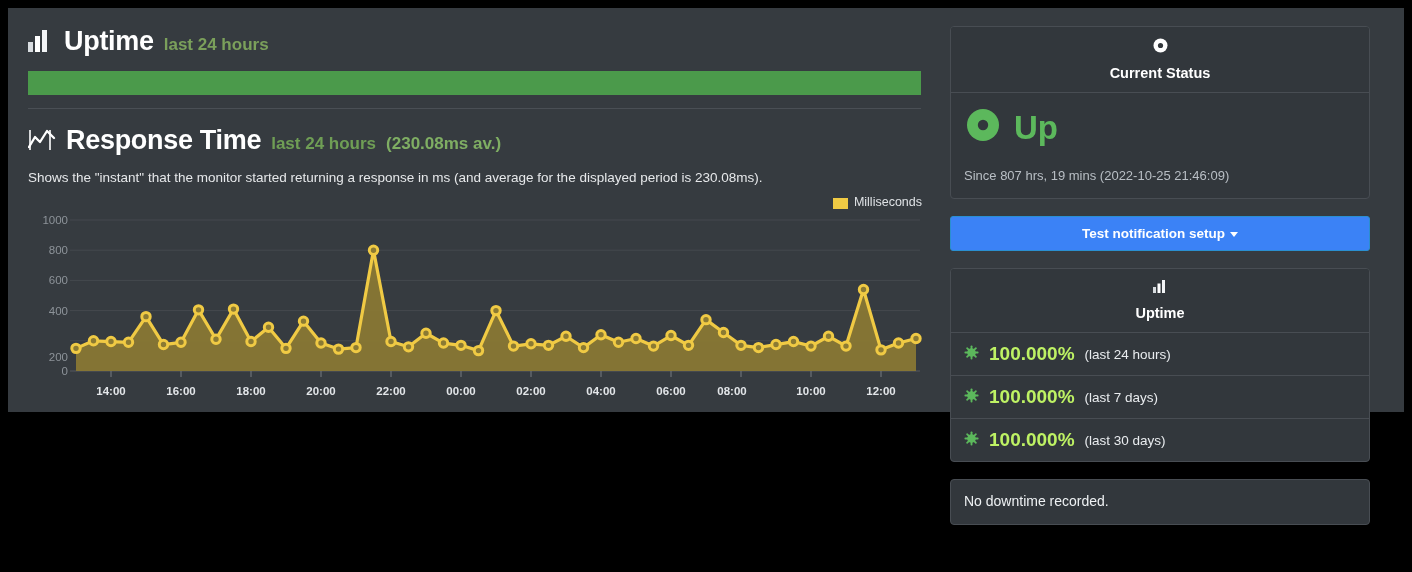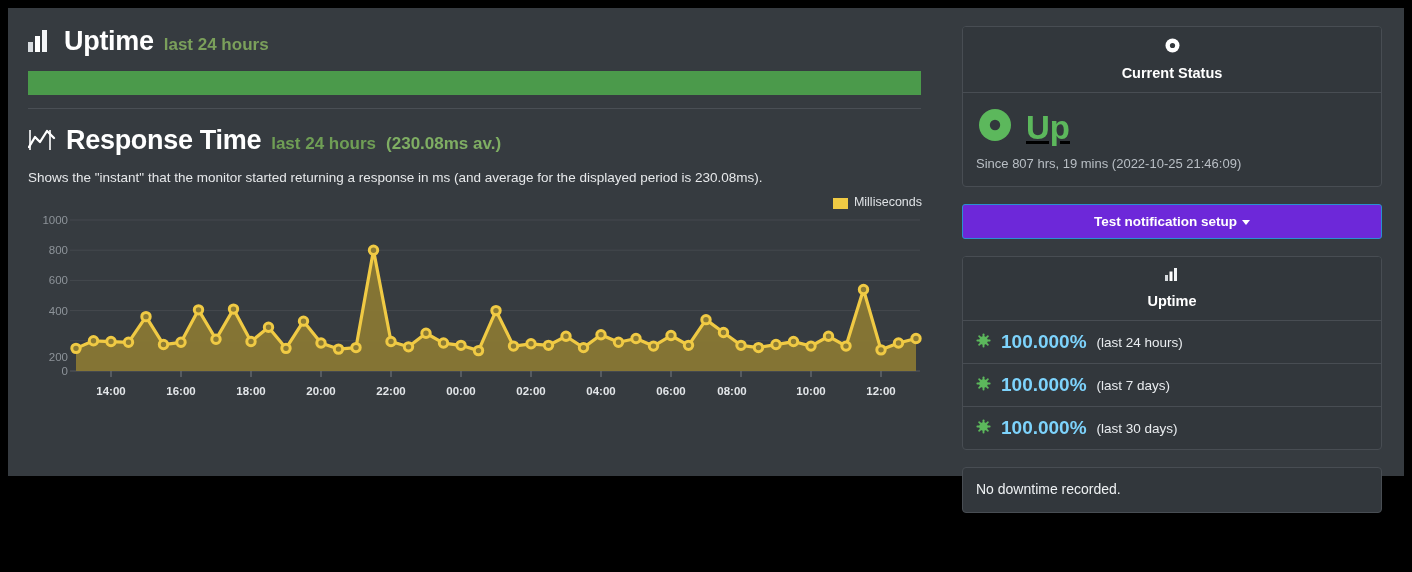--- a/index.html
+++ b/index.html
@@ -5,24 +5,24 @@
   * { box-sizing: border-box; margin: 0; padding: 0; }
   html, body {
     width: 1412px; height: 572px;
     background: #000000;
     font-family: "Liberation Sans", sans-serif;
     overflow: hidden;
   }
   #page {
     position: absolute;
     left: 8px; top: 8px;
-    width: 1396px; height: 468px;
+    width: 1396px; height: 404px;
     background: #363b40;
     display: flex;
-    gap: 16px;
+    gap: 4px;
   }
   
   #left-col {
     width: 930px;
     padding: 18px 12px 0 20px;
     position: relative;
   }
   .section-head {
     display: flex;
     align-items: baseline;
@@ -140,39 +140,38 @@
     background: #32373c;
     flex-direction: column;
   }
   .panel-head.danger { color: #e8707a; }
   .panel-body { padding: 13px 13px 15px 13px; }
 
   #status-big {
     display: flex;
     align-items: center;
     gap: 12px;
-    margin-bottom: 8px;
-    text-decoration: underline;
+    margin-bottom: 20px;
   }
   #status-text {
     font-size: 33px;
     font-weight: bold;
     color: #5cb85c;
     line-height: 1;
   }
   #status-since {
     font-size: 13px;
     color: #b9bfc5;
     margin-top: 8px;
   }
 
   #test-btn {
     display: block;
     width: 100%;
-    background: #6d28d9;
+    background: #3b82f6;
     border: 1px solid #2a8fd0;
     border-radius: 3px;
     color: #ffffff;
     font-size: 13.5px;
     font-weight: bold;
     font-family: "Liberation Sans", sans-serif;
     padding: 9px 0;
     margin-bottom: 17px;
     cursor: pointer;
     text-align: center;
@@ -190,21 +189,21 @@
     display: flex;
     align-items: center;
     gap: 10px;
     padding: 10px 13px;
     border-bottom: 1px solid #484d53;
   }
   .uptime-row:last-child { border-bottom: none; }
   .uptime-pct {
     font-size: 19px;
     font-weight: bold;
-    color: #7dd3fc;
+    color: #bef264;
   }
   .uptime-label {
     font-size: 13.5px;
     color: #e9ecef;
   }
   #downtime-text {
     font-size: 14px;
     color: #eef1f3;
   }
 </style>

